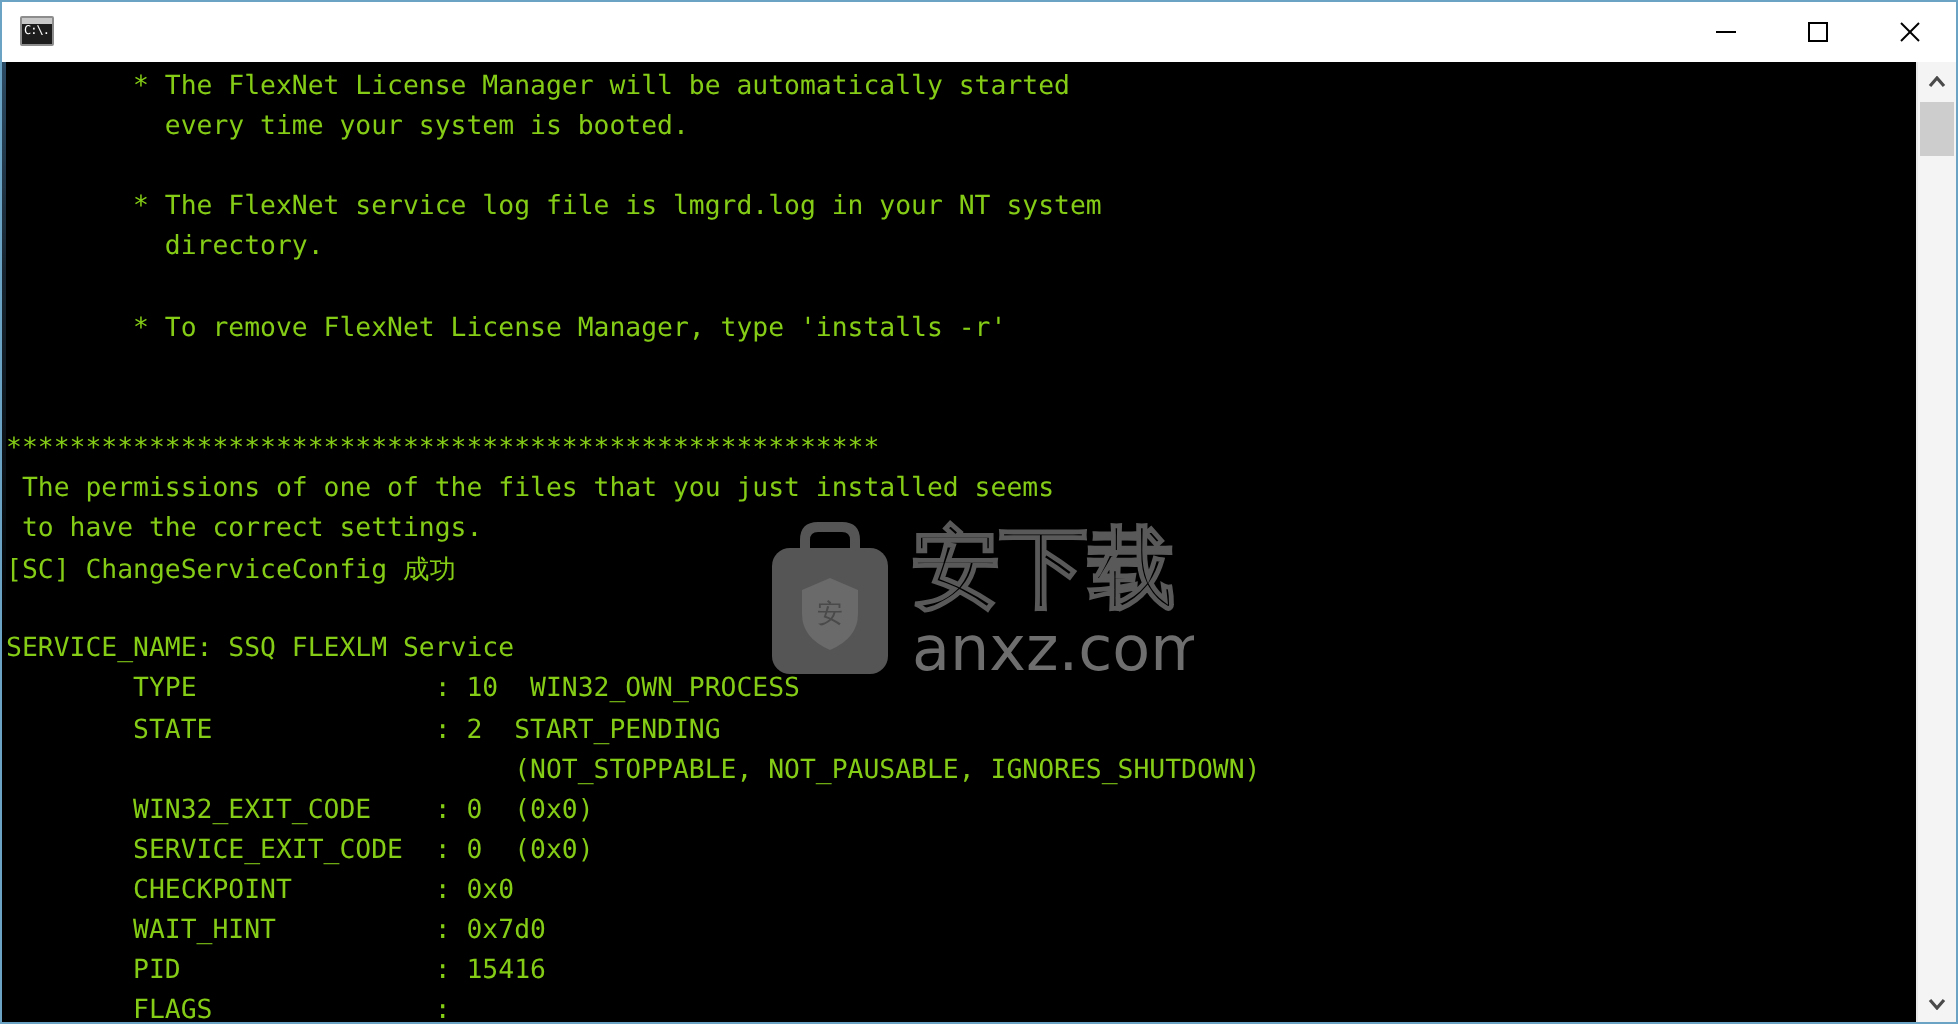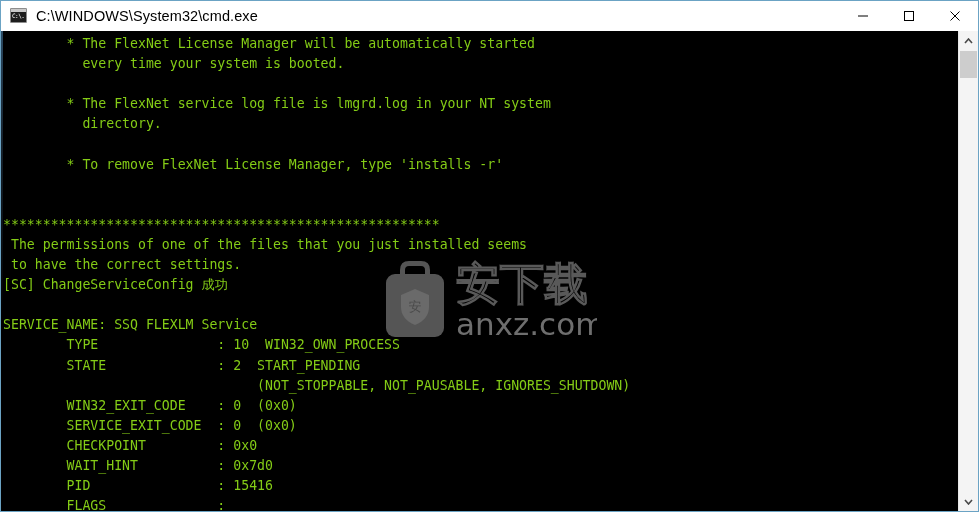--- a/index.html
+++ b/index.html
@@ -193,21 +193,20 @@
 </head>
 <body>
 
 <div class="window">
 
   <div class="titlebar">
     <div class="title-icon">
       <div class="icon-bar"></div>
       <div class="icon-prompt">C:\.</div>
     </div>
-    <div class="title-text">C:\WINDOWS\System32\cmd.exe</div>
 
     <div class="win-controls">
       <button class="win-btn" title="Minimize">
         <svg width="12" height="12" viewBox="0 0 12 12">
           <line x1="1" y1="6" x2="11" y2="6" stroke="#000000" stroke-width="1"></line>
         </svg>
       </button>
       <button class="win-btn" title="Maximize">
         <svg width="12" height="12" viewBox="0 0 12 12">
           <rect x="1.5" y="1.5" width="9" height="9" fill="none" stroke="#000000" stroke-width="1"></rect>

